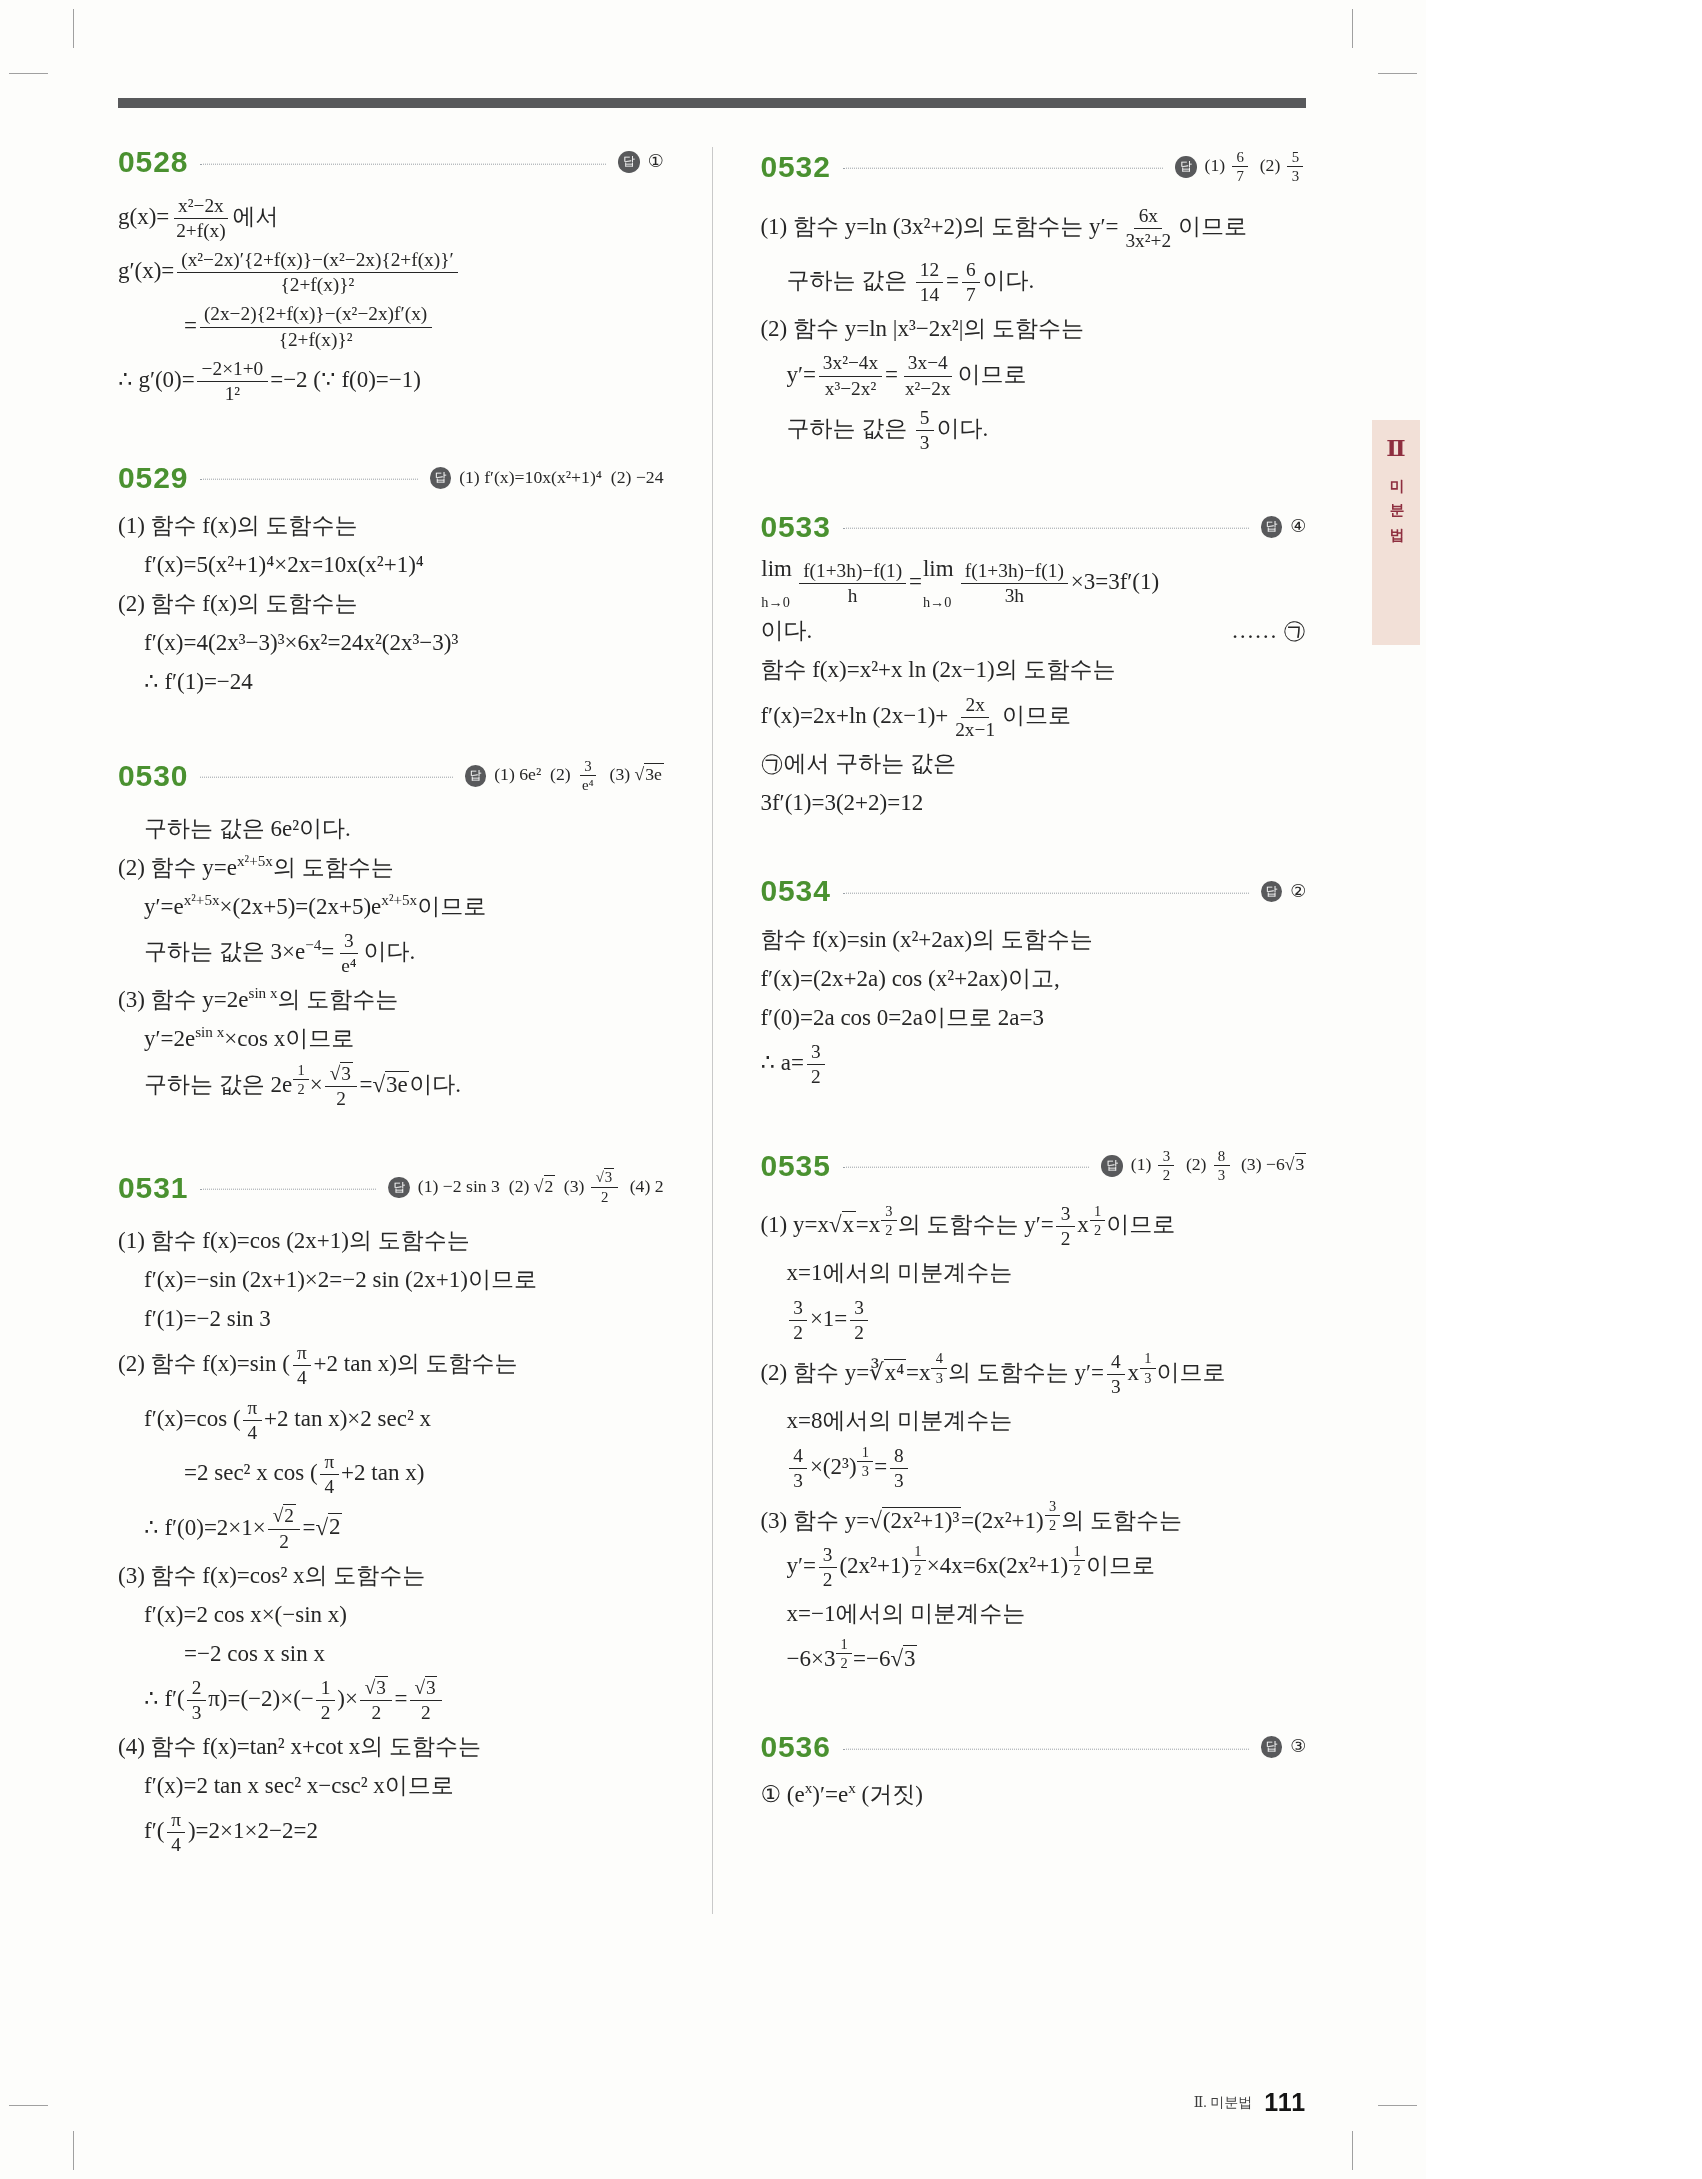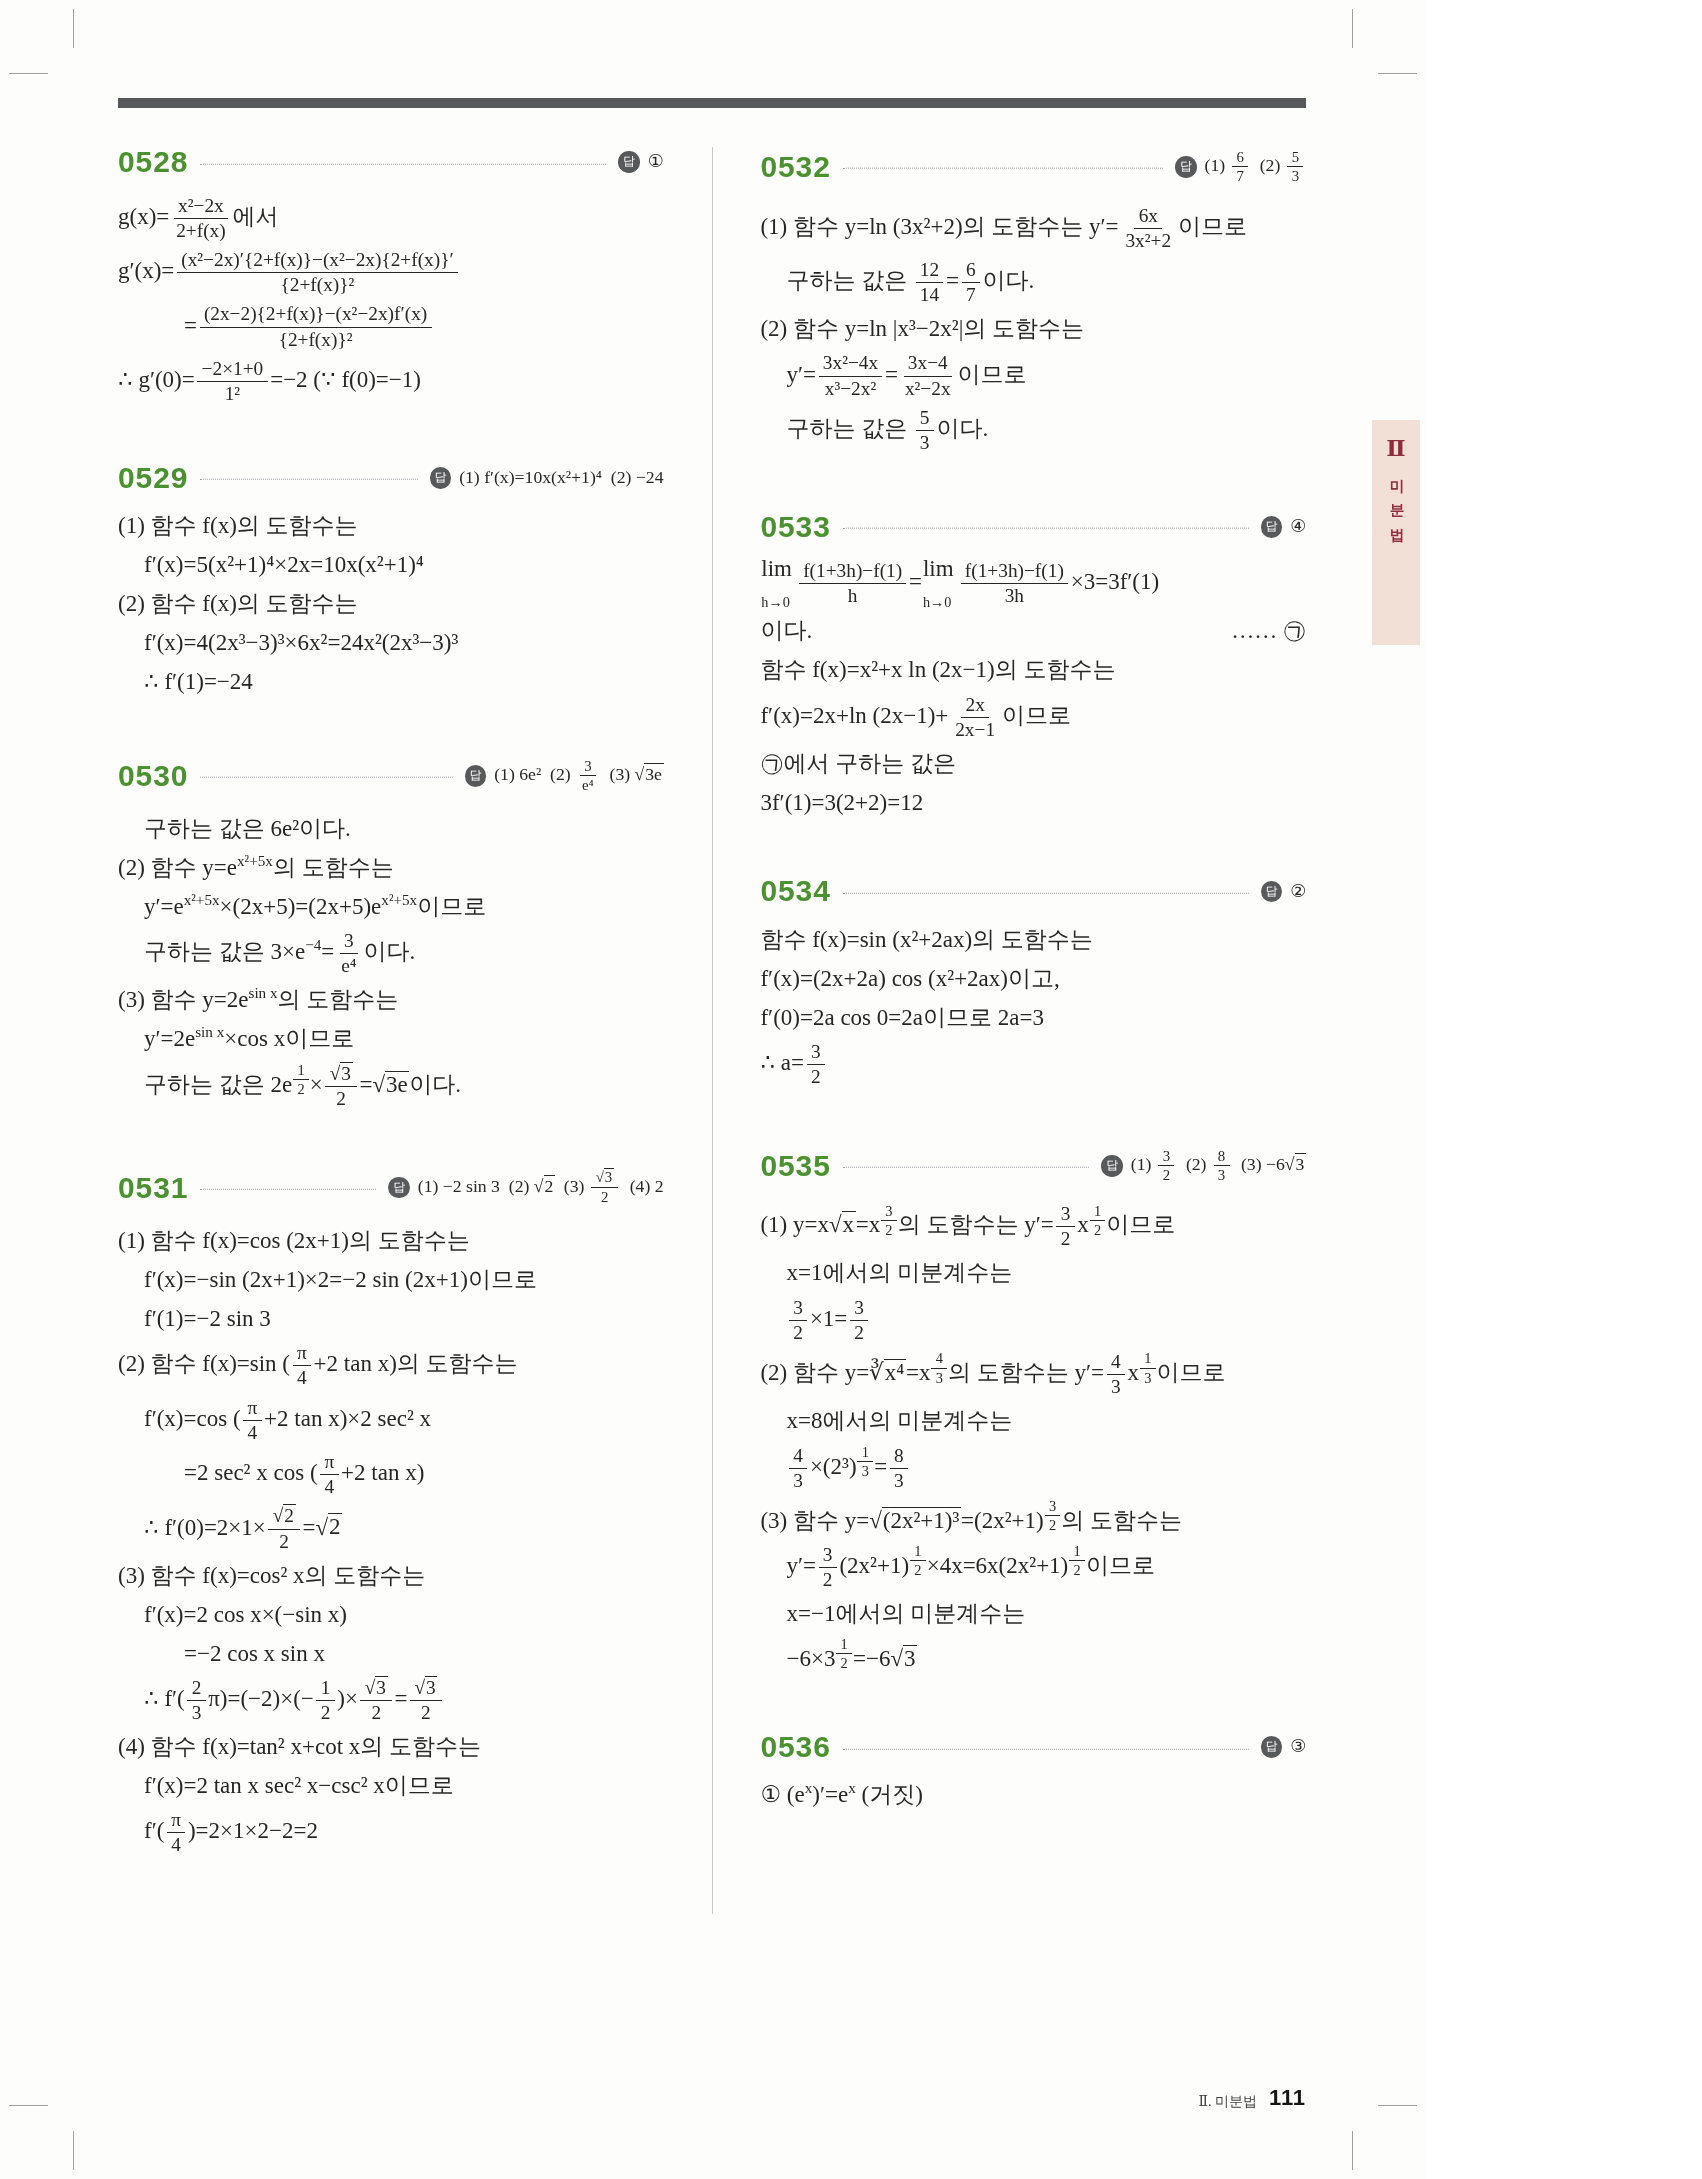--- a/index.html
+++ b/index.html
@@ -50,23 +50,23 @@
   .lim{display:inline-flex;flex-direction:column;align-items:flex-start;vertical-align:middle;margin:0 4.3px 0 0.9px;line-height:1}
   .lim .limtop{line-height:1.05}
   .lim .limbot{font-size:0.62em;line-height:1.1;margin-top:13px}
 
   
   .side-tab{position:absolute;right:6px;top:420px;width:48px;height:225px;background:var(--tabbg);display:flex;flex-direction:column;align-items:center;padding-top:14px}
   .tab-roman{color:var(--tabtx);font-size:23px;font-weight:700;margin-bottom:12px}
   .tab-label{color:var(--tabtx);font-size:14.7px;font-weight:600;width:1.15em;word-break:break-all;text-align:right;line-height:1.65}
 
   
-  .footer{position:absolute;right:120px;bottom:68px;display:flex;align-items:flex-end}
+  .footer{position:absolute;right:120px;bottom:62px;display:flex;align-items:center}
   .f-chapter{font-size:14px;color:#3c3c3c;margin-right:12px}
-  .f-page{font-size:22px;font-weight:700;color:#141414;font-family:"Liberation Sans","DejaVu Sans",sans-serif;letter-spacing:0.9px}
+  .f-page{font-size:25px;font-weight:700;color:#141414;font-family:"Liberation Sans","DejaVu Sans",sans-serif;letter-spacing:0.9px}
 </style>
 </head>
 <body>
 
 <div class="page">
 
   <div class="crop" style="left:73px;top:8.6px;width:0.9px;height:39px"></div>
   <div class="crop" style="left:8.6px;top:73px;width:39px;height:0.9px"></div>
   <div class="crop" style="right:73px;top:8.6px;width:0.9px;height:39px"></div>
   <div class="crop" style="right:8.6px;top:73px;width:39px;height:0.9px"></div>

